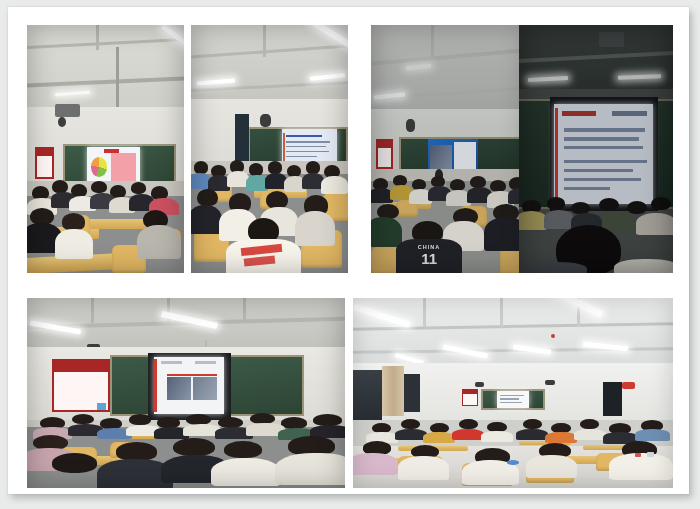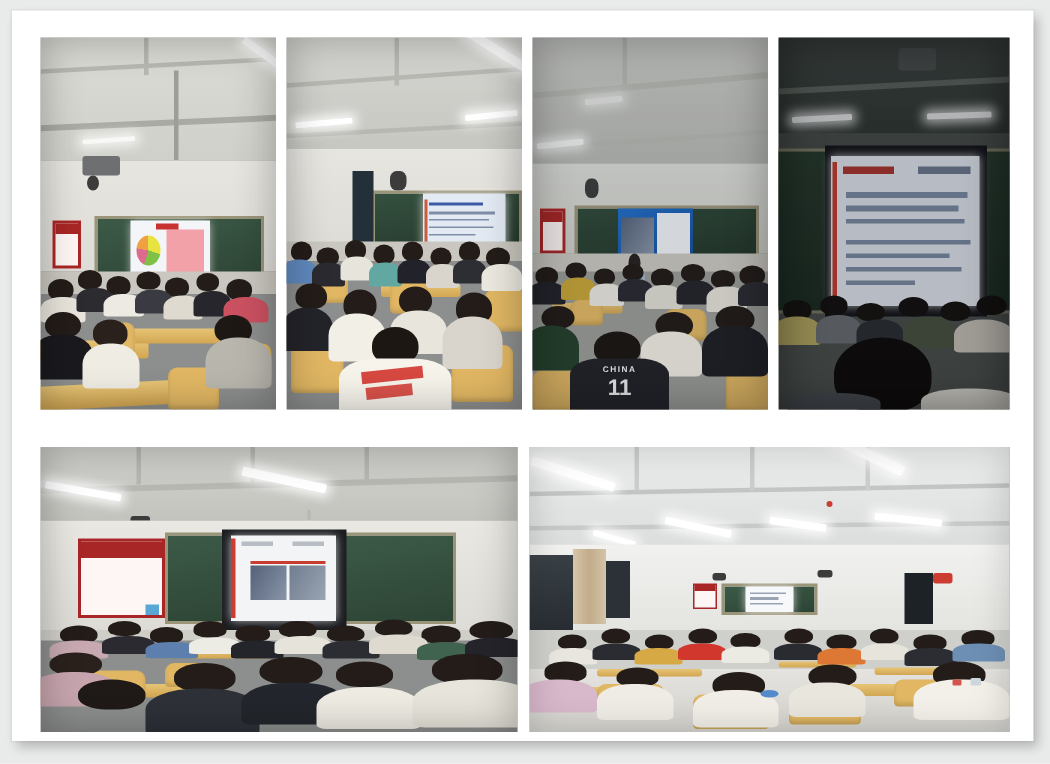--- a/index.html
+++ b/index.html
@@ -183,21 +183,21 @@
 
             <div class="head" style="left:36%; top:52%; width:20%; height:22%; background:#1d1714;"></div>
             <div class="shirt" style="left:22%; top:70%; width:48%; height:34%; background:#f7f4ec; border-radius:34% 34% 4% 4%;"></div>
             <div style="position:absolute; left:32%; top:76%; width:26%; height:7%; background:#d9342c; transform:rotate(-6deg); opacity:.9;"></div>
             <div style="position:absolute; left:34%; top:86%; width:20%; height:7%; background:#d9342c; transform:rotate(-6deg); opacity:.85;"></div>
           </div>
           <div class="vignette"></div>
         </div>
       </div>
 
-      <div class="photo" style="left:328px; top:0; width:157px; height:248px;">
+      <div class="photo" style="left:344px; top:0; width:157px; height:248px;">
         <div class="inner" style="background:#9a9b98;">
           <div class="ceil" style="height:34%; background:linear-gradient(#c9cac6,#b6b7b3);"></div>
           <div class="ceilbeam" style="left:0; right:0; top:12%; height:4px; transform:rotate(-5deg);"></div>
           <div class="ceilbeam" style="left:0; right:0; top:27%; height:3px; transform:rotate(-4deg);"></div>
           <div class="ceilbeam" style="left:38%; top:0; width:3px; height:14%;"></div>
           <div class="tube" style="left:2%; top:28%; width:20%; height:4px; transform:rotate(-6deg); opacity:.8;"></div>
           <div class="tube" style="left:22%; top:16%; width:16%; height:4px; transform:rotate(-6deg); opacity:.55;"></div>
           <div class="wall" style="top:34%; height:24%; background:linear-gradient(#dadbd6,#cdcec8);"></div>
           <div class="speaker" style="left:22%; top:38%; width:6%; height:5%; border-radius:40%;"></div>
           <div class="board" style="left:18%; top:45%; width:78%; height:17%; background:linear-gradient(170deg,#2f4a3a,#213428);"></div>

